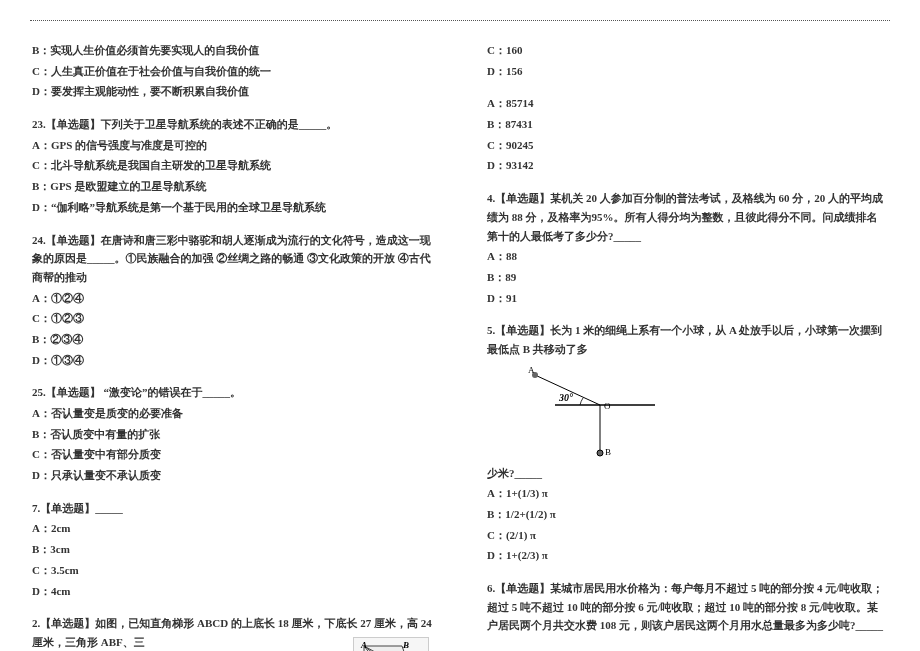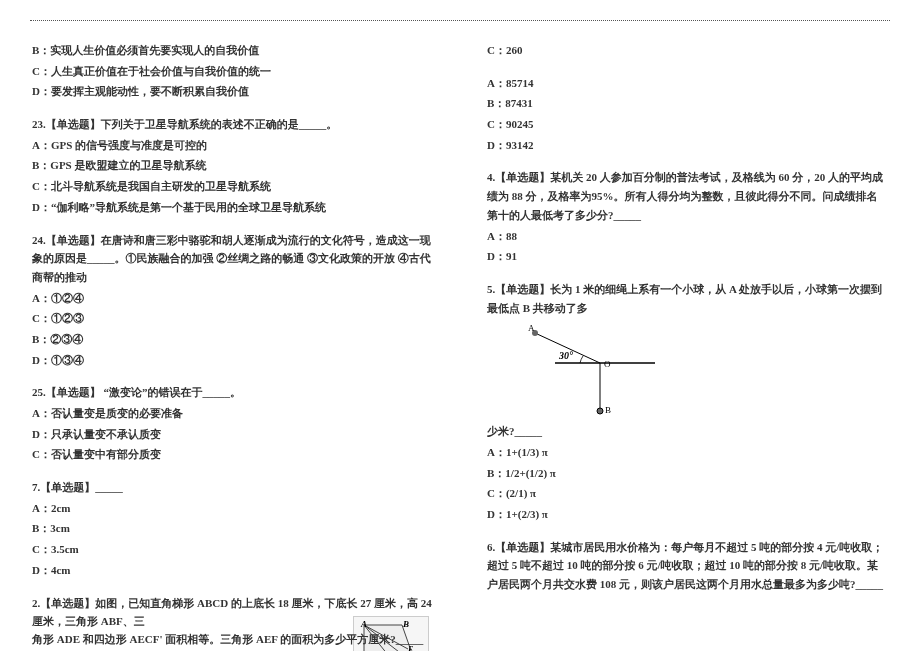--- a/index.html
+++ b/index.html
@@ -59,38 +59,39 @@
 
     <div class="q">
       <p class="opt">B：实现人生价值必须首先要实现人的自我价值</p>
       <p class="opt">C：人生真正价值在于社会价值与自我价值的统一</p>
       <p class="opt">D：要发挥主观能动性，要不断积累自我价值</p>
     </div>
 
     <div class="q">
       <p>23.【单选题】下列关于卫星导航系统的表述不正确的是_____。</p>
       <p class="opt">A：GPS 的信号强度与准度是可控的</p>
+      <p class="opt">C：北斗导航系统是我国自主研发的卫星导航系统</p>
       <p class="opt">B：GPS 是欧盟建立的卫星导航系统</p>
-      <p class="opt">C：北斗导航系统是我国自主研发的卫星导航系统</p>
       <p class="opt">D：“伽利略”导航系统是第一个基于民用的全球卫星导航系统</p>
     </div>
 
     <div class="q">
       <p>24.【单选题】在唐诗和唐三彩中骆驼和胡人逐渐成为流行的文化符号，造成这一现象的原因是_____。①民族融合的加强  ②丝绸之路的畅通  ③文化政策的开放  ④古代商帮的推动</p>
       <p class="opt">A：①②④</p>
       <p class="opt">C：①②③</p>
       <p class="opt">B：②③④</p>
       <p class="opt">D：①③④</p>
     </div>
 
     <div class="q">
       <p>25.【单选题】  “激变论”的错误在于_____。</p>
       <p class="opt">A：否认量变是质变的必要准备</p>
+      <p class="opt">B：否认质变中有量的扩张</p>
+      <p class="opt">C：否认量变中有部分质变</p>
       <p class="opt">D：只承认量变不承认质变</p>
-      <p class="opt">C：否认量变中有部分质变</p>
     </div>
 
 
     <div class="q">
       <p>7.【单选题】_____</p>
       <p class="opt">A：2cm</p>
       <p class="opt">B：3cm</p>
       <p class="opt">C：3.5cm</p>
       <p class="opt">D：4cm</p>
     </div>
@@ -115,33 +116,35 @@
         </span>
       </p>
 
     </div>
 
   </div>
 
   <div class="col">
 
     <div class="q">
-      <p class="opt">C：260</p>
+      <p class="opt">C：160</p>
+      <p class="opt">D：156</p>
     </div>
 
     <div class="q">
       <p class="opt">A：85714</p>
       <p class="opt">B：87431</p>
       <p class="opt">C：90245</p>
       <p class="opt">D：93142</p>
     </div>
 
     <div class="q">
       <p>4.【单选题】某机关 20 人参加百分制的普法考试，及格线为 60 分，20 人的平均成绩为 88 分，及格率为95%。所有人得分均为整数，且彼此得分不同。问成绩排名第十的人最低考了多少分?_____</p>
       <p class="opt">A：88</p>
+      <p class="opt">B：89</p>
       <p class="opt">D：91</p>
     </div>
 
     <div class="q">
       <p>5.【单选题】长为 1 米的细绳上系有一个小球，从 A 处放手以后，小球第一次摆到最低点 B 共移动了多</p>
       <div class="figure" style="margin:4px 0 2px 40px">
         <svg width="150" height="95">
           <line x1="10" y1="10" x2="75" y2="40" stroke="#000" stroke-width="1"></line>
           <circle cx="10" cy="10" r="3" fill="#666"></circle>
           <text x="3" y="8" font-size="9">A</text>

